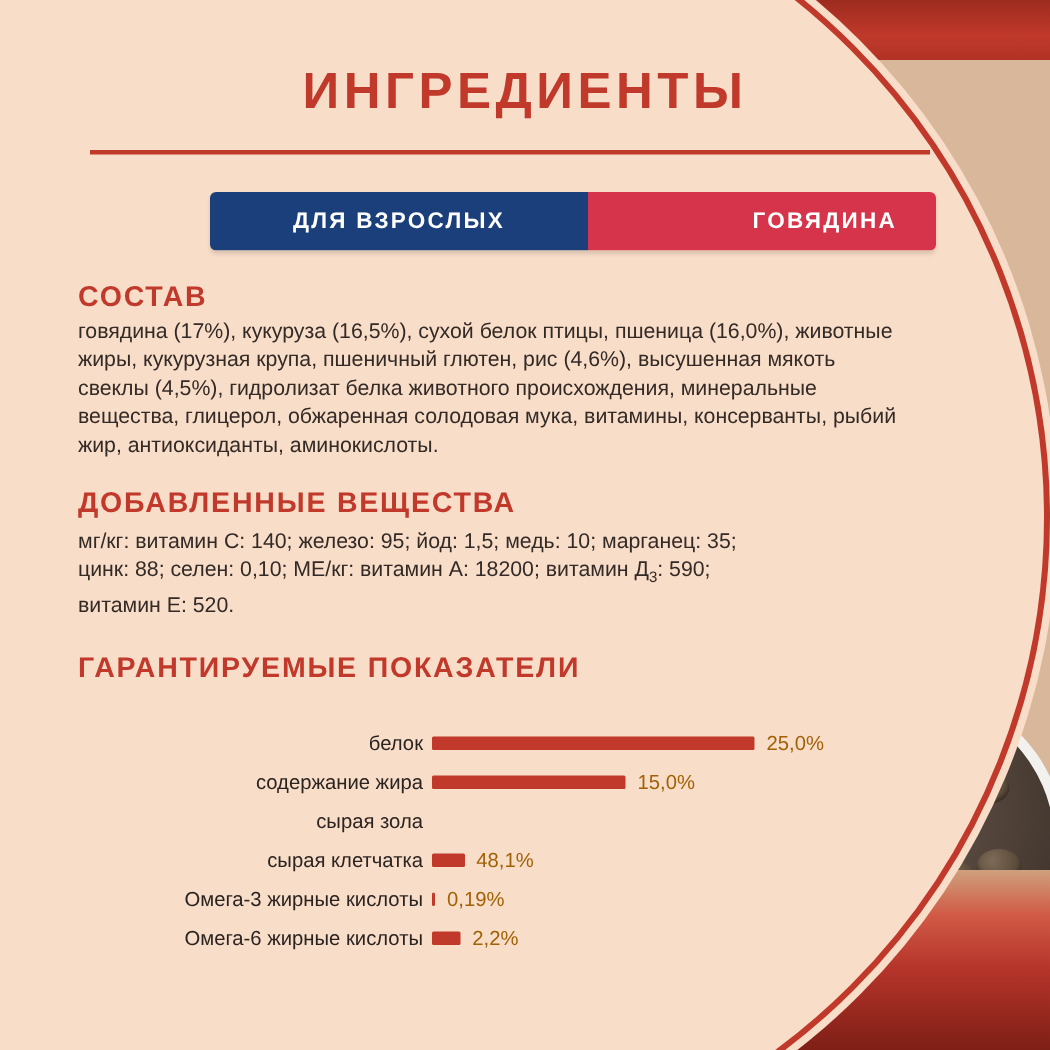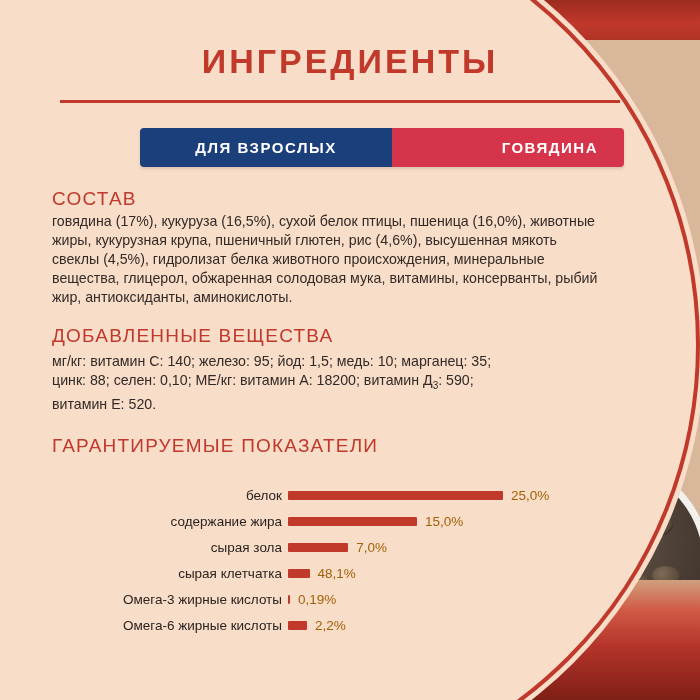--- a/index.html
+++ b/index.html
@@ -151,21 +151,21 @@
     color: #ffffff;
     white-space: nowrap;
   }
   .pill-blue { background: #1b3f7a; width: 200px; text-align: center; }
   .pill-red  { background: #d6344a; width: 180px; text-align: right; }
 
   
   .section-head {
     position: absolute;
     font-size: 19px;
-    font-weight: normal;
+    font-weight: bold;
     letter-spacing: 1.2px;
     color: #c0392b;
   }
   .body-text {
     position: absolute;
     font-size: 14.2px;
     line-height: 19px;
     color: #332a26;
   }
 
@@ -280,24 +280,20 @@
       </div>
       <div class="bar-row">
         <div class="bar-label">содержание жира</div>
         <div class="bar-track">
           <div class="bar-fill" style="width: 129px; background: rgb(192, 57, 43);"></div>
           <div class="bar-value">15,0%</div>
         </div>
       </div>
       <div class="bar-row">
         <div class="bar-label">сырая зола</div>
-        <div class="bar-track">
-          <div class="bar-fill" style="width: 60.2px; background: rgb(192, 57, 43);"></div>
-          <div class="bar-value">7,0%</div>
-        </div>
       </div>
       <div class="bar-row">
         <div class="bar-label">сырая клетчатка</div>
         <div class="bar-track">
           <div class="bar-fill" style="width: 21.5px; background: rgb(192, 57, 43);"></div>
           <div class="bar-value">48,1%</div>
         </div>
       </div>
       <div class="bar-row">
         <div class="bar-label">Омега-3 жирные кислоты</div>

